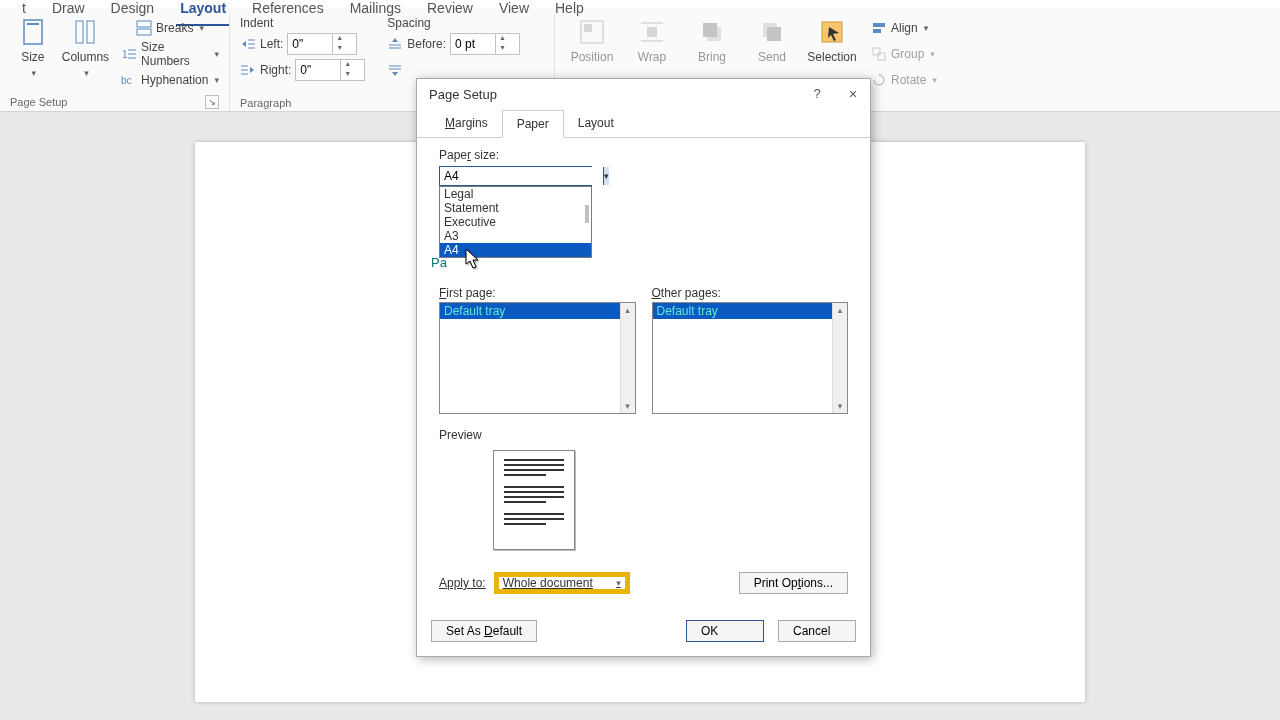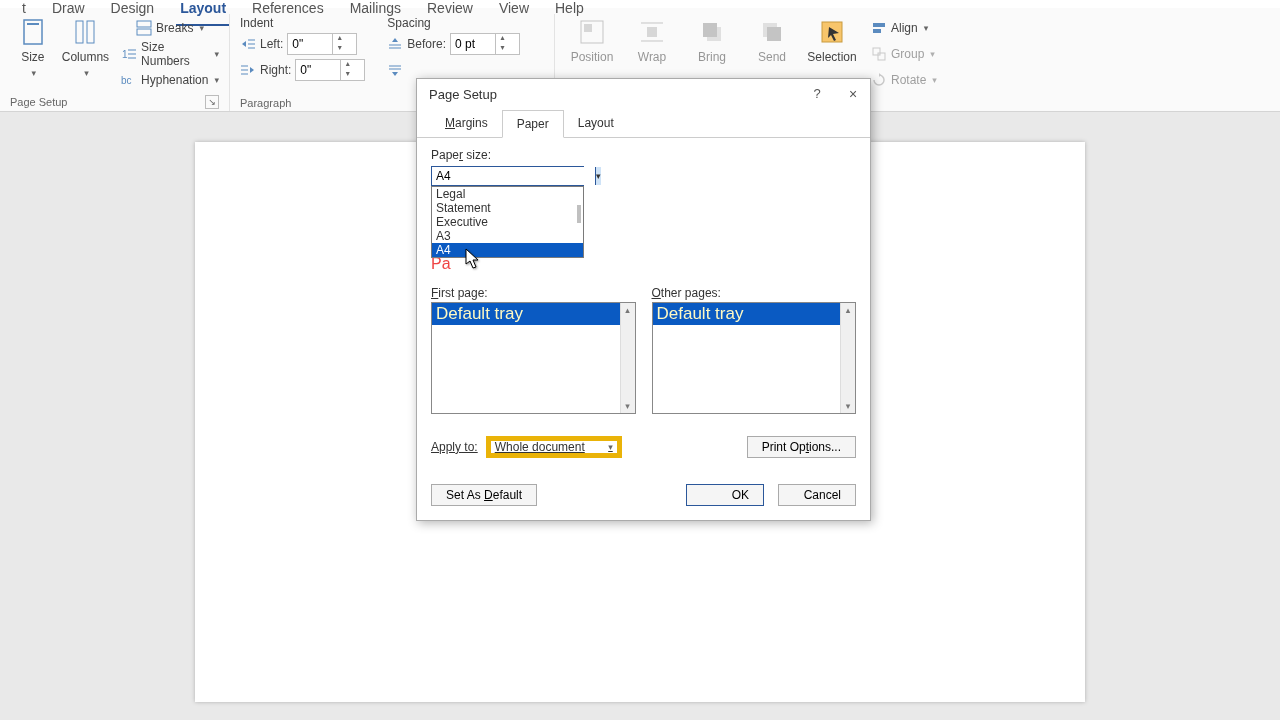--- a/index.html
+++ b/index.html
@@ -32,49 +32,49 @@
 
 
 .dialog { position: absolute; left: 416px; top: 78px; width: 455px; background: #fff; border: 1px solid #aaa; box-shadow: 2px 2px 10px rgba(0,0,0,.3); font-size: 12px; color: #333; }
 .dlg-title { display: flex; align-items: center; justify-content: space-between; padding: 6px 8px 6px 12px; font-size: 13px; }
 .dlg-title .right { display: flex; gap: 18px; align-items: center; }
 .dlg-title .help, .dlg-title .close { width: 18px; height: 18px; text-align: center; line-height: 18px; cursor: pointer; color: #555; }
 .dlg-title .close { font-size: 14px; }
 .dlg-tabs { display: flex; border-bottom: 1px solid #ccc; padding: 0 14px; gap: 0; }
 .dlg-tab { padding: 6px 14px; font-size: 12px; cursor: pointer; position: relative; top: 1px; }
 .dlg-tab.active { border: 1px solid #ccc; border-bottom: 1px solid #fff; background: #fff; }
-.dlg-body { padding: 10px 14px 14px; }
+.dlg-body { padding: 10px 22px 14px; }
 .field-label { font-size: 12px; margin-bottom: 4px; display: block; }
 .underline { text-decoration: underline; }
 .combo { position: relative; width: 153px; }
 .combo-box { display: flex; border: 1px solid #2b579a; height: 20px; }
 .combo-box input { border: none; flex: 1; font-size: 12px; padding: 0 4px; outline: none; }
 .combo-btn { width: 18px; background: #cfe3f7; border-left: 1px solid #2b579a; display:flex; align-items:center; justify-content:center; font-size:9px; color:#333; cursor:pointer;}
 .combo-list { position: absolute; left: 0; top: 20px; width: 153px; border: 1px solid #7a7a7a; background: #fff; z-index: 10; }
 .combo-list .opt { padding: 0px 4px; font-size: 12px; line-height: 14px; cursor: pointer; }
 .combo-list .opt.sel { background: #0a5ac2; color: #fff; }
 .combo-list .scroll-ind { position:absolute; right:2px; top:18px; width:4px; height:18px; background:#c0c0c0;}
 .two-col { display: flex; gap: 16px; margin-top: 100px; }
 .col { flex: 1; }
 .listbox { border: 1px solid #888; height: 112px; position: relative; background:#fff; }
-.listbox .item { background: #0a5ac2; color: #fef9c3; padding: 1px 4px; font-size: 17px; }
+.listbox .item { background: #0a5ac2; color: #5eead4; padding: 1px 4px; font-size: 12px; }
 .listbox .sb { position:absolute; right:0; top:0; bottom:0; width:15px; background:#f0f0f0; border-left:1px solid #ddd; display:flex; flex-direction:column; justify-content:space-between; align-items:center; font-size:9px; color:#777; padding:2px 0;}
 .col-label { font-size:12px; margin-bottom:2px; }
 .preview-sec { margin-top: 14px; }
 .preview-box { width: 82px; height: 100px; border: 1px solid #888; background:#fff; margin: 8px 0 0 54px; padding:8px 10px; box-shadow: 1px 1px 0 #bbb; display:flex; flex-direction:column; gap:3px;}
 .preview-box .ln { height:2px; background:#333; }
 .preview-box .ln.short { width: 70%; }
 .apply-row { display:flex; align-items:center; justify-content:space-between; margin-top: 22px; }
 .apply-row .left { display:flex; align-items:center; gap:8px;text-decoration:underline; }
 .select { border:5px solid #eab308; height:22px; display:flex; align-items:center; padding:0 4px; font-size:12px; width:136px; justify-content:space-between; background:#fff; cursor:pointer;}
 .btn { border:1px solid #aaa; background:#f5f5f5; padding:3px 14px; font-size:12px; cursor:pointer; }
 .btn.ok { border:1px solid #2b579a; }
 .dlg-footer { display:flex; justify-content:space-between; align-items:center; padding: 12px 14px 14px; }
 .dlg-footer .right { display:flex; gap:14px; }
-.dlg-footer .btn { min-width: 78px; text-align:right; }
+.dlg-footer .btn { min-width: 78px; text-align:left; }
 
 
 .cursor { position:absolute; left:465px; top:248px; width:16px; height:22px; pointer-events:none; z-index:50;}
 .cursor svg { filter: drop-shadow(1px 1px 1px rgba(0,0,0,.4)); }
 
 
 .big-btn.sel-hl .ico svg rect.hl { fill:#f7c56b; }
 </style>
 </head>
 <body>
@@ -322,21 +322,21 @@
       <div class="combo-list">
         <div class="opt">Legal</div>
         <div class="opt">Statement</div>
         <div class="opt">Executive</div>
         <div class="opt">A3</div>
         <div class="opt sel">A4</div>
         <div class="scroll-ind"></div>
       </div>
     </div>
 
-    <span style="position:absolute; left:14px; top:176px; font-size:16px; color:#ef4444;">Pa</span>
+    <span style="position:absolute; left:14px; top:176px; font-size:13px; color:#0f766e;">Pa</span>
 
     <div class="two-col">
       <div class="col">
         <div class="col-label"><span style="text-decoration:underline;">F</span>irst page:</div>
         <div class="listbox">
           <div class="item">Default tray</div>
           <div class="sb">
               <span>▴</span>
               <span>▾</span>
             </div>
@@ -347,20 +347,38 @@
         <div class="listbox">
           <div class="item">Default tray</div>
           <div class="sb">
               <span>▴</span>
               <span>▾</span>
             </div>
         </div>
       </div>
     </div>
 
+    <div class="preview-sec">
+      <span>Preview</span>
+      <div class="preview-box">
+        <div class="ln"></div>
+          <div class="ln"></div>
+          <div class="ln"></div>
+          <div class="ln short"></div>
+        <div style="height:4px;"></div>
+        <div class="ln"></div>
+          <div class="ln"></div>
+          <div class="ln"></div>
+          <div class="ln short"></div>
+        <div style="height:4px;"></div>
+        <div class="ln"></div>
+          <div class="ln"></div>
+          <div class="ln short"></div>
+      </div>
+    </div>
 
     <div class="apply-row">
       <div class="left">
         <span>Appl<span style="text-decoration:underline;">y</span> to:</span>
         <div class="select">
           <span>Whole document</span>
           <span class="dd-arr">▾</span>
         </div>
       </div>
       <button class="btn">Print Op<span style="text-decoration:underline;">t</span>ions...</button>

